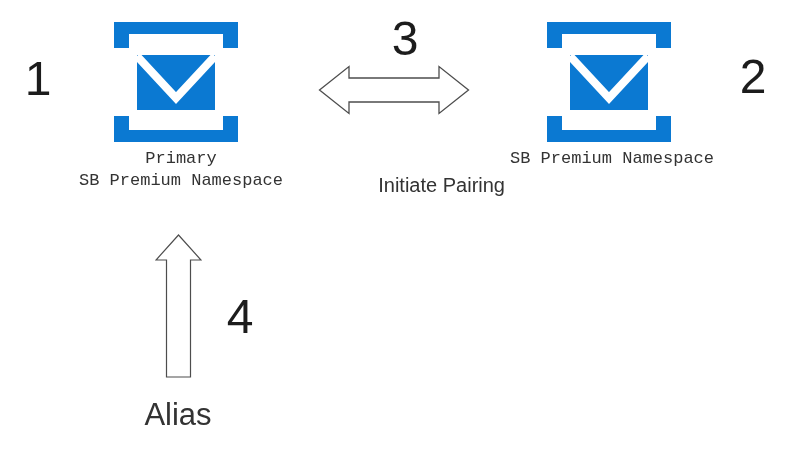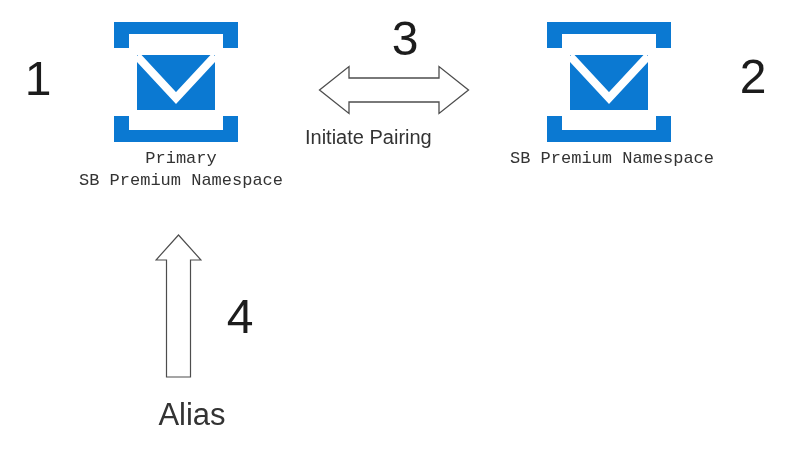--- a/index.html
+++ b/index.html
@@ -26,24 +26,25 @@
   .node-label {
     width: 300px;
     text-align: center;
     color: #333333;
     font-size: 17px;
     line-height: 22px;
     font-family: Liberation Mono, monospace;
   }
   .pairing-label {
     width: 200px;
-    text-align: left;
+    text-align: right;
     color: #333333;
     font-size: 20px;
     line-height: 26px;
+    margin-top: 48px;
   }
   .alias-label {
     width: 120px;
     text-align: center;
     color: #333333;
     font-size: 31px;
     line-height: 37px;
   }
   svg { display: block; }
 </style>
@@ -96,15 +97,15 @@
   </div>
 
   <div class="abs step-number" style="left:733px; top:53px;">2</div>
 
   <svg class="abs" style="left:155px; top:234px;" width="47" height="144" viewBox="0 0 47 144">
     <path d="M23.5,1 L46,26 L35.5,26 L35.5,143 L11.5,143 L11.5,26 L1,26 Z" fill="#ffffff" stroke="#4d4d4d" stroke-width="1.2" stroke-linejoin="miter"></path>
   </svg>
 
   <div class="abs step-number" style="left:220px; top:293px;">4</div>
 
-  <div class="abs alias-label" style="left:132px; top:396px;">Alias</div>
+  <div class="abs alias-label" style="left:118px; top:396px;">Alias</div>
 
 </div>
 
 </body></html>

